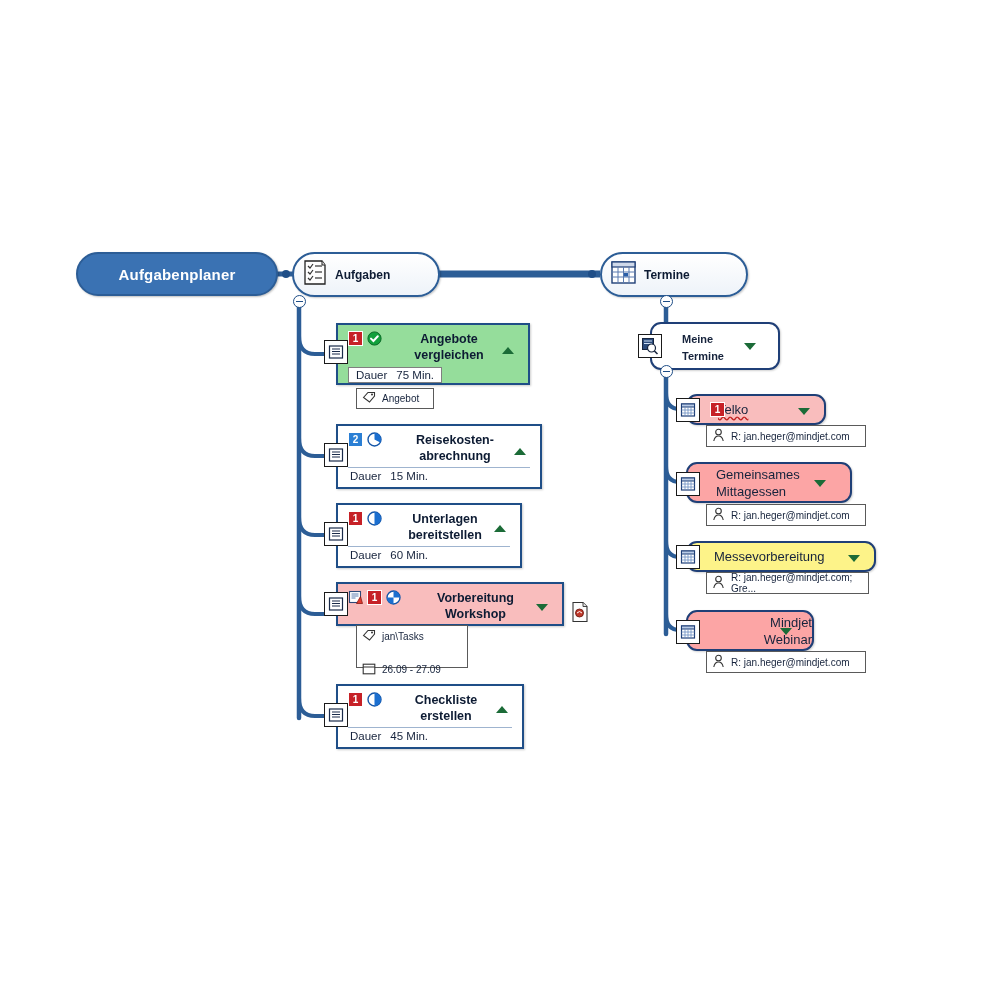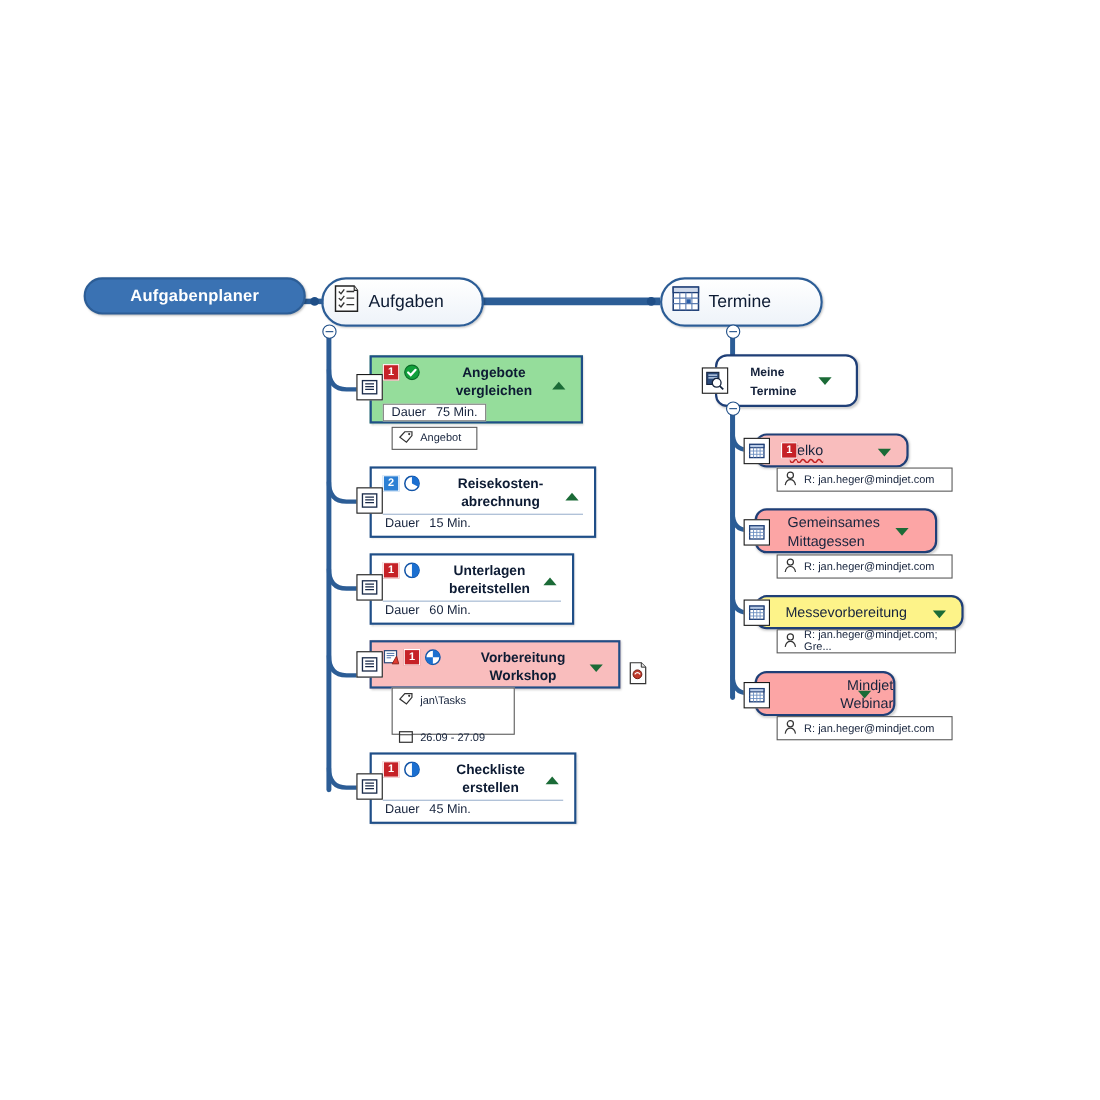--- a/index.html
+++ b/index.html
@@ -32,21 +32,21 @@
     position:absolute;
     background:linear-gradient(#ffffff,#eef3f9);
     border:2px solid #2c5d96;
     border-radius:24px;
     box-sizing:border-box;
     display:flex;align-items:center;
     padding-left:8px;
     box-shadow:1px 1px 2px rgba(0,0,0,.22);
   }
   .main-node .mtitle{
-    font-weight:normal;font-size:16px;color:#0d1b33;margin-left:7px;
+    font-weight:bold;font-size:12px;color:#0d1b33;margin-left:7px;
   }
 
   
   .task-node{
     position:absolute;
     box-sizing:border-box;
     border:2px solid #1f4e87;
     background:#ffffff;
     box-shadow:1px 1px 2px rgba(0,0,0,.2);
   }
@@ -174,21 +174,21 @@
     <path d="M666 298 V634" stroke="#2c5d96" stroke-width="4.5" fill="none" stroke-linecap="round"></path>
     <path d="M666 330 q0 14 14 14 H650" stroke="#2c5d96" stroke-width="4" fill="none"></path>
 
     <path d="M666 372 V634" stroke="#2c5d96" stroke-width="4" fill="none"></path>
     <path d="M666 393 q0 16 14 16 H686" stroke="#2c5d96" stroke-width="4" fill="none"></path>
     <path d="M666 466 q0 16 14 16 H686" stroke="#2c5d96" stroke-width="4" fill="none"></path>
     <path d="M666 541 q0 16 14 16 H686" stroke="#2c5d96" stroke-width="4" fill="none"></path>
     <path d="M666 614 q0 16 14 16 H686" stroke="#2c5d96" stroke-width="4" fill="none"></path>
   </svg>
 
-  <div class="root-node" style="left:76px;top:252px;width:202px;height:34px;text-align:right;">
+  <div class="root-node" style="left:76px;top:252px;width:202px;height:44px;text-align:right;">
     <span>Aufgabenplaner</span>
   </div>
 
   <div class="main-node" style="left:292px;top:252px;width:148px;height:45px;">
     <span style="flex:none;">
       <svg width="26" height="28" viewBox="0 0 26 28">
         <path d="M3 2 L20 2 L23 6 L23 25 L3 25 Z" fill="#fdfdfd" stroke="#222" stroke-width="1.3"></path>
         <path d="M20 2 L20 6 L23 6" fill="#e8e8e8" stroke="#222" stroke-width="1"></path>
         <path d="M6 7 l2 2 l3 -4" stroke="#333" stroke-width="1.2" fill="none"></path>
         <path d="M13 7 h7" stroke="#333" stroke-width="1.2"></path>

